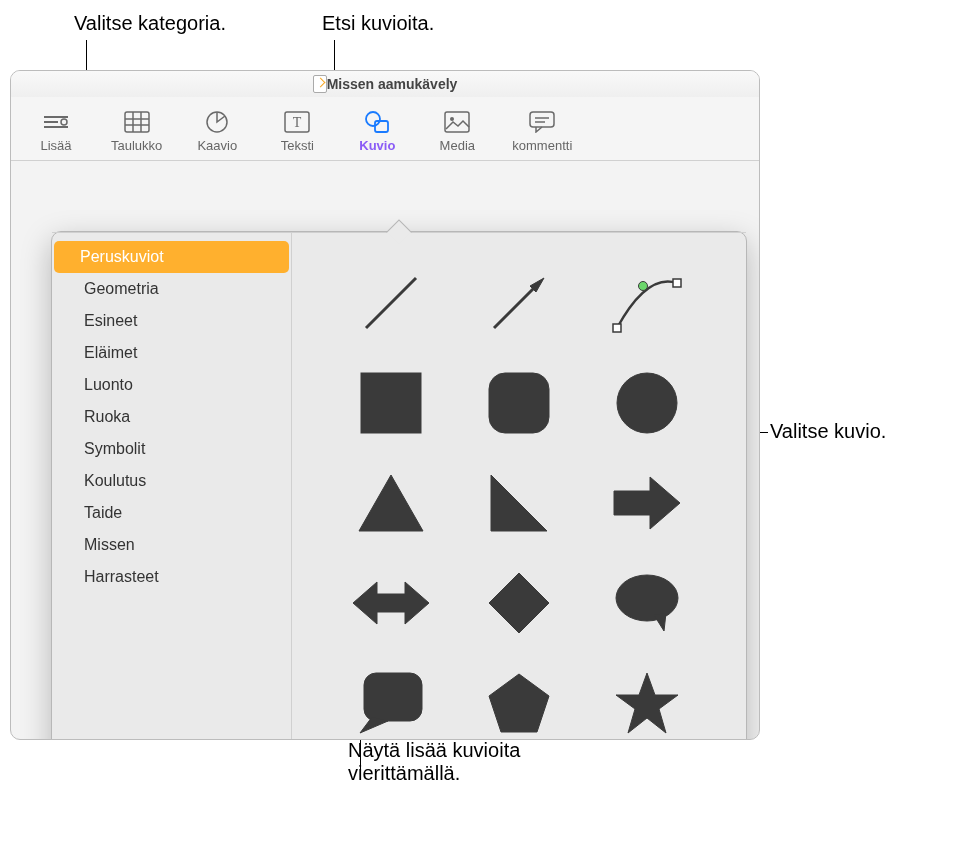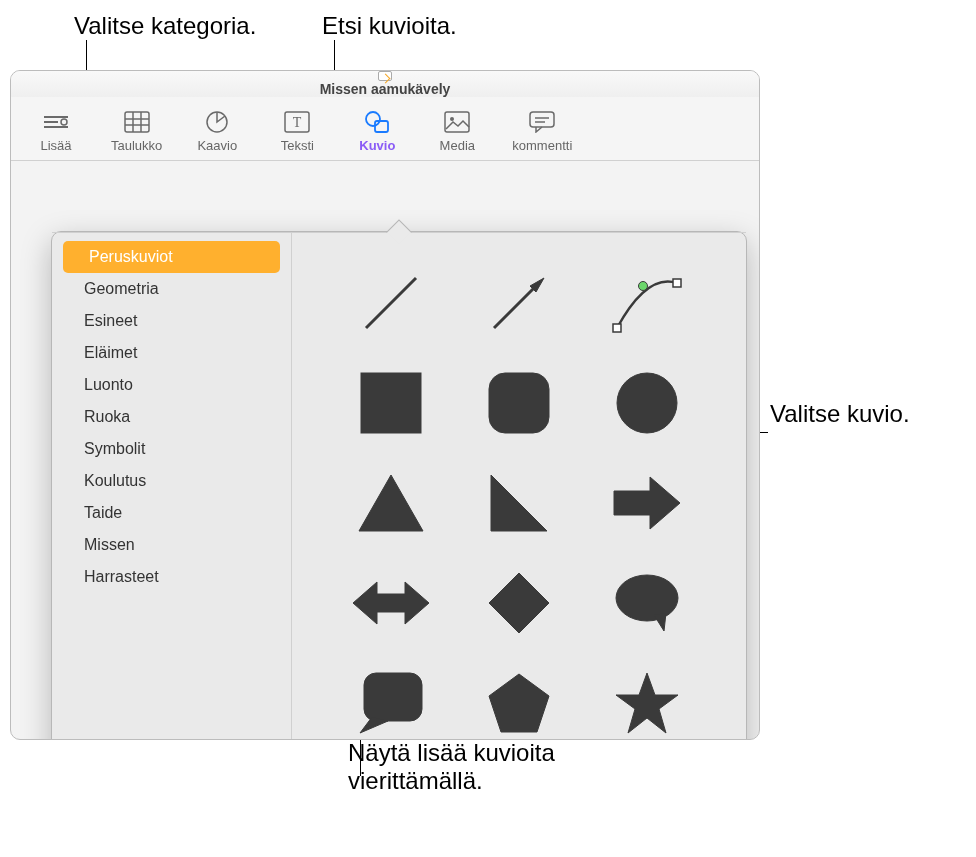--- a/index.html
+++ b/index.html
@@ -5,21 +5,21 @@
     * { margin: 0; padding: 0; box-sizing: border-box; }
     body {
       font-family: -apple-system, BlinkMacSystemFont, "Helvetica Neue", Arial, sans-serif;
       background: #fff;
       width: 976px;
       height: 857px;
       position: relative;
     }
     .callout {
       position: absolute;
-      font-size: 24px;
+      font-size: 20px;
       color: #000;
     }
     .callout-line {
       position: absolute;
       background: #000;
     }
     .callout-bracket {
       position: absolute;
       border-right: 1px solid #000;
     }
@@ -36,21 +36,20 @@
     }
     .titlebar {
       height: 26px;
       display: flex;
       align-items: center;
       justify-content: center;
       font-size: 14px;
       font-weight: 600;
       color: #444;
       background: linear-gradient(#f9f9f9, #efefef);
-      flex-direction: column;
     }
     .doc-icon {
       width: 14px;
       height: 18px;
       background: #fff;
       border: 1px solid #aaa;
       border-radius: 2px;
       position: relative;
     }
     .doc-icon::after {
@@ -158,21 +157,21 @@
     .sidebar-item {
       padding: 7px 20px 7px 32px;
       font-size: 16px;
       color: #333;
       cursor: pointer;
     }
     .sidebar-item.selected {
       background: #ffb02e;
       color: #fff;
       border-radius: 5px;
-      margin: 0 11px;
+      margin: 0 2px;
       padding-left: 26px;
     }
     .shapes-grid {
       flex: 1;
       display: grid;
       grid-template-columns: repeat(3, 1fr);
       gap: 20px 30px;
       padding: 30px 50px;
       overflow-y: auto;
     }
@@ -186,21 +185,21 @@
   </style>
 </head>
 <body>
 
 <div class="callout" style="left:74px; top:12px;">Valitse kategoria.</div>
 <div class="callout-line" style="left:86px; top:40px; width:1px; height:148px;"></div>
 
 <div class="callout" style="left:322px; top:12px;">Etsi kuvioita.</div>
 <div class="callout-line" style="left:334px; top:40px; width:1px; height:130px;"></div>
 
-<div class="callout" style="left:770px; top:400px;">Valitse kuvio.</div>
+<div class="callout" style="left:770px; top:420px;">Valitse kuvio.</div>
 <div class="callout-bracket" style="left:748px; top:212px; width:8px; height:485px; border-top:1px solid #000; border-bottom:1px solid #000;"></div>
 <div class="callout-line" style="left:756px; top:432px; width:12px; height:1px;"></div>
 
 <div class="callout" style="left:348px; top:739px; width:250px;">Näytä lisää kuvioita vierittämällä.</div>
 <div class="callout-line" style="left:360px; top:720px; width:1px; height:56px;"></div>
 
 <div class="app-window">
   <div class="titlebar">
     <span class="doc-icon"></span>
     <span>Missen aamukävely</span>

